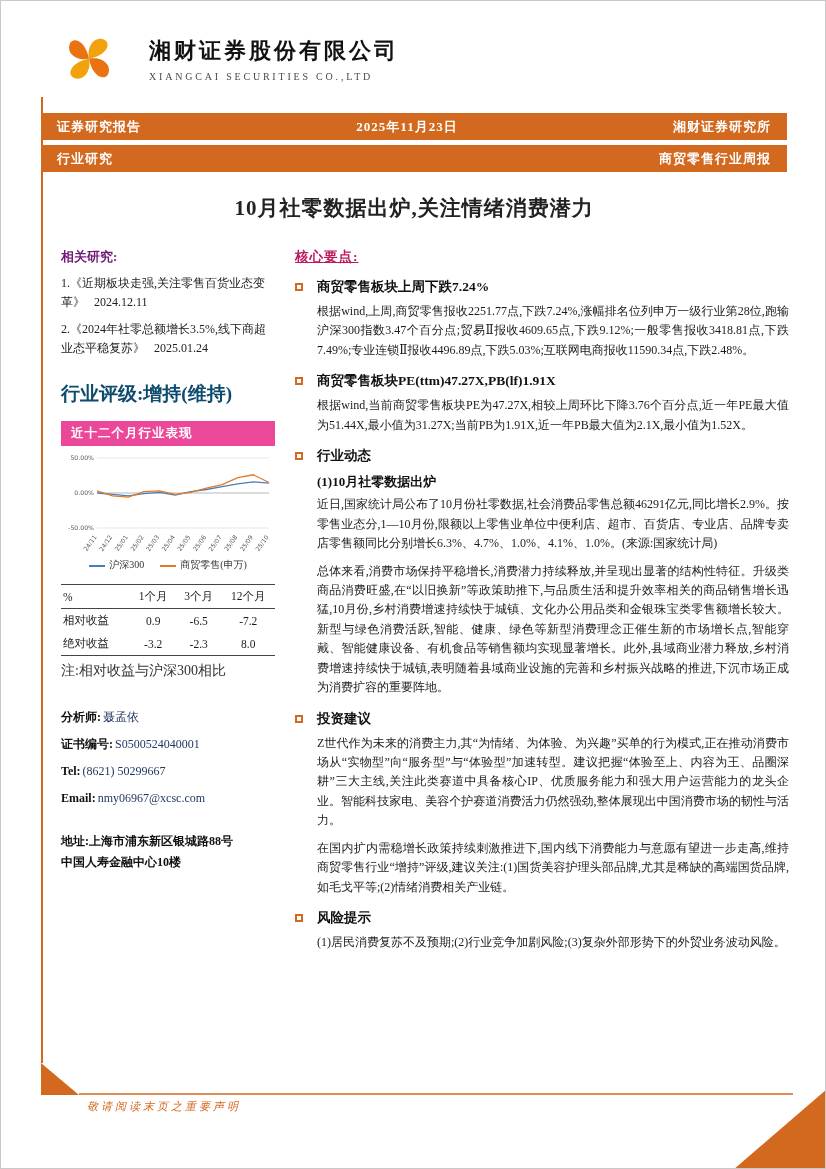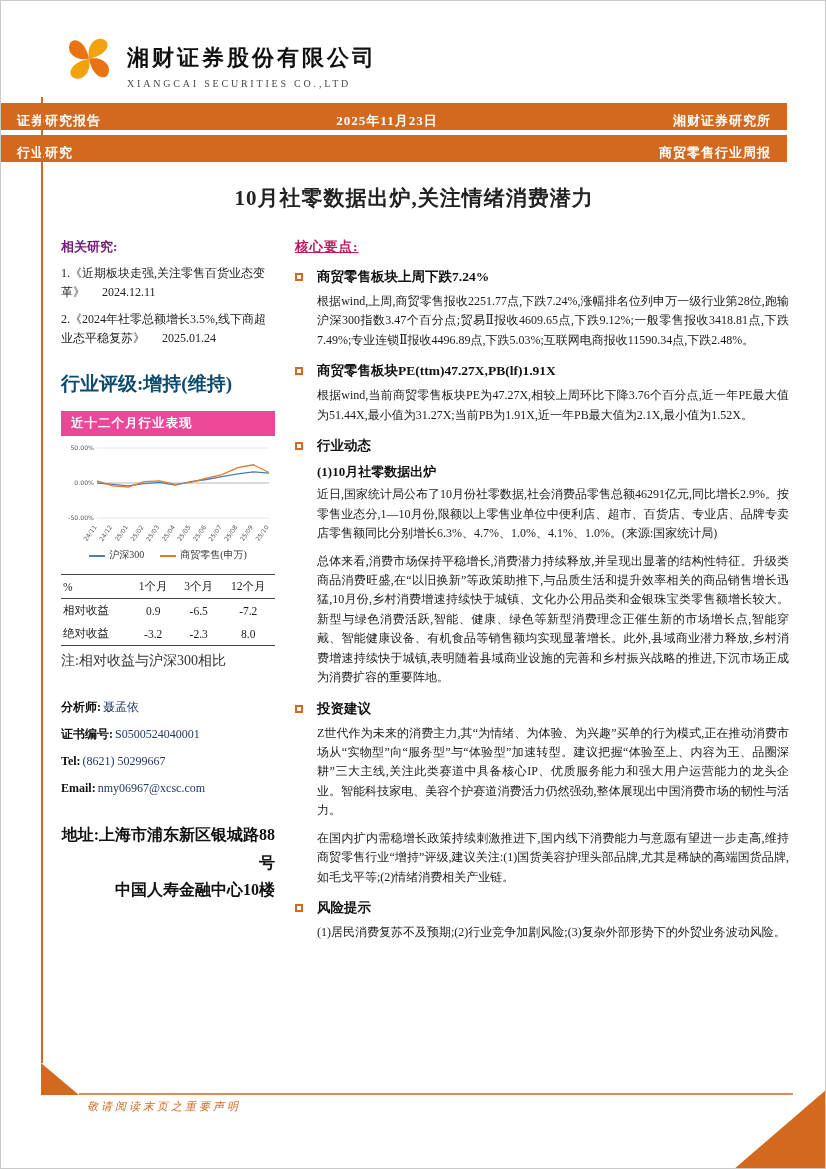--- a/index.html
+++ b/index.html
@@ -3,58 +3,58 @@
 <meta charset="utf-8">
 <style>
   * { margin:0; padding:0; box-sizing:border-box; }
   html,body { background:#ffffff; }
   .page {
     position:relative; width:826px; height:1169px; margin:0 auto;
     background:#fff; border:1px solid #c9c9c9; overflow:hidden;
     font-family:"Liberation Serif","DejaVu Serif",serif; color:#1b1b1b;
   }
   
-  .brand { display:flex; align-items:flex-end; gap:10px; margin:28px 0 14px 60px; }
+  .brand { display:flex; align-items:center; gap:32px; margin:28px 0 24px 60px; }
   .brand-cn { font-size:22px; font-weight:bold; letter-spacing:3px; color:#111; }
   .brand-en { font-size:10px; letter-spacing:2.8px; color:#4a4a4a; margin-top:5px; }
   
-  .bar { margin-right:38px; background:#d2691e; color:#fff;
+  .bar { margin-left:40px; margin-right:38px; background:#d2691e; color:#fff;
          font-weight:bold; font-size:13px; height:27px; display:flex;
-         align-items:flex-end; justify-content:space-between; padding:0 16px; letter-spacing:1px; }
+         align-items:center; justify-content:space-between; padding:0 16px; letter-spacing:1px; }
   .bar + .bar { margin-top:5px; }
   
   .title { text-align:center; font-size:21px; font-weight:bold; color:#222;
            margin:22px 40px 0 42px; letter-spacing:1px; }
   
   .columns { display:flex; gap:20px; margin:26px 36px 0 60px; }
   .sidebar { width:214px; flex:none; }
   .content { flex:1; min-width:0; }
   
   .sb-heading { color:#701a75; font-weight:bold; font-size:13px; margin-bottom:8px; }
   .rr-item { font-size:12px; line-height:1.55; color:#222; margin-bottom:9px; cursor:pointer; }
-  .rr-date { margin-left:14px; }
+  .rr-date { margin-left:6px; }
   .rating { color:#0c4a6e; font-weight:bold; font-size:19px; margin-top:24px; }
   .chart-title-bar { margin-top:14px; background:#ec4899; color:#fff; font-weight:bold;
                      font-size:12.5px; padding:4px 10px; letter-spacing:1px; }
   .chart { margin-top:4px; }
   .tick { font-size:6.2px; fill:#555; font-family:"DejaVu Sans",sans-serif; }
   .legend { display:flex; justify-content:center; gap:16px; font-size:10px; color:#333; margin-top:0; }
   .legend .sw { display:inline-block; width:16px; height:2px; vertical-align:middle; margin-right:4px; background:#999; }
   .perf-table { width:100%; border-collapse:collapse; font-size:11.5px; margin-top:12px; }
   .perf-table th, .perf-table td { padding:4px 2px; text-align:center; font-weight:normal; }
   .perf-table th:first-child, .perf-table td:first-child { text-align:left; }
   .perf-table thead tr { border-top:1.4px solid #444; border-bottom:1px solid #444; }
   .perf-table tbody tr:last-child { border-bottom:1.4px solid #444; }
   .table-note { font-size:14px; color:#333; margin-top:6px; }
   .analyst { margin-top:28px; font-size:12px; line-height:1.5; }
   .analyst .row { margin-bottom:9px; }
   .analyst b { color:#111; }
   .analyst .val { color:#203864; margin-left:2px; }
   .analyst .val.link { cursor:pointer; }
-  .address { margin-top:24px; font-size:16px; font-weight:bold; line-height:1.7; color:#111;text-align:right; }
+  .address { margin-top:24px; font-size:12px; font-weight:bold; line-height:1.7; color:#111; }
   
   .core-heading { font-size:13.5px; font-weight:bold; color:#be185d;
                   text-decoration:underline; margin-bottom:4px; letter-spacing:1px; }
   .sec { position:relative; padding-left:22px; }
   .bullet { position:absolute; left:0; top:5px; width:8px; height:8px;
             border:2px solid #d2691e; background:#fff; }
   .sec-head { font-size:13.5px; font-weight:bold; color:#111; margin:12px 0 6px; position:relative; }
   .sub-heading { font-size:13px; font-weight:bold; color:#111; margin:8px 0 4px; }
   p.body { font-size:12px; line-height:1.62; text-align:justify; color:#1b1b1b; margin:4px 0 8px; }
   

